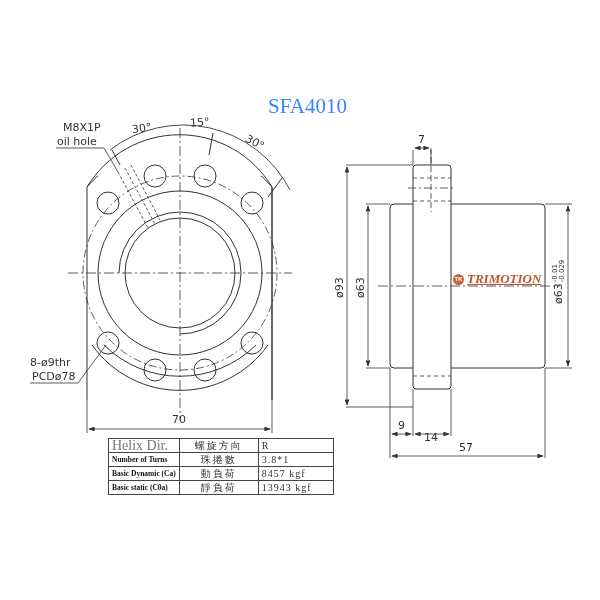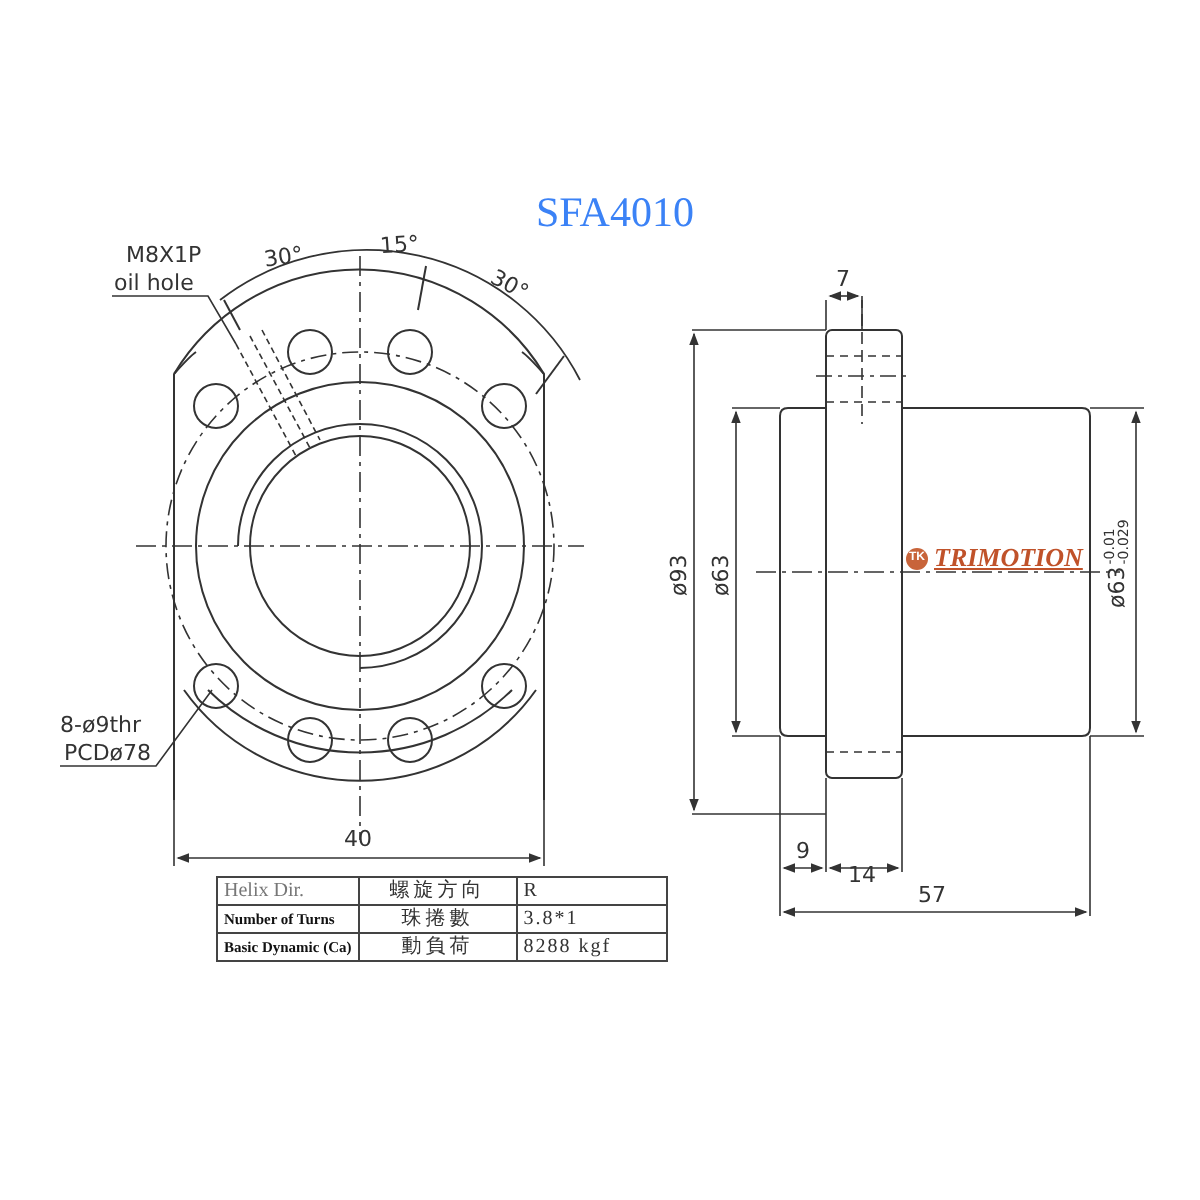--- a/index.html
+++ b/index.html
@@ -3,21 +3,21 @@
 <meta charset="utf-8">
 <style>
   html, body { margin:0; padding:0; background:#ffffff; }
   body { width:600px; height:600px; position:relative; overflow:hidden; font-family:"Liberation Sans", sans-serif; }
   #drawing { position:absolute; left:0; top:0; width:600px; height:600px; }
   .title { position:absolute; left:268px; top:94px; font-family:"Liberation Serif", serif; font-size:21px; color:#3b82f6; letter-spacing:0px; }
   .lbl { position:absolute; font-family:"DejaVu Sans", sans-serif; font-size:11px; color:#333; white-space:nowrap; }
   .rot { transform-origin:left top; }
   .spec { position:absolute; left:108px; top:438px; border-collapse:collapse; font-family:"Liberation Serif", serif; font-size:10px; color:#333; }
   .spec td { border:1px solid #444; padding:0 3px; height:13px; line-height:13px; white-space:nowrap; }
-  .spec td.en { width:62px; color:#777; font-size:10px; }
+  .spec td.en { width:62px; color:#777; font-size:14px; }
   .spec td.en.bold { color:#111; font-weight:bold; font-size:7.5px;margin-top:44px; }
   .spec td.cn { width:72px; text-align:center; letter-spacing:2px;margin-left:40px; }
   .spec td.val { width:68px; letter-spacing:1px; }
   .logo { position:absolute; left:453px; top:271px; display:flex; align-items:center; gap:3px; }
   .logo-badge { width:11px; height:11px; border-radius:50%; background:#c8643a; color:#fff; font-size:6px; font-weight:bold; display:flex; align-items:center; justify-content:center; }
   .logo-text { color:#c0522a; font-family:"Liberation Serif", serif; font-weight:bold; font-style:italic; font-size:13px; text-decoration:underline; }
 </style>
 </head>
 <body>
 
@@ -130,21 +130,21 @@
 
 <div class="title">SFA4010</div>
 
 <div class="lbl" style="left:132px;top:122px;transform:rotate(-8deg);">30°</div>
 <div class="lbl" style="left:190px;top:116px;transform:rotate(-4deg);">15°</div>
 <div class="lbl" style="left:245px;top:136px;transform:rotate(28deg);">30°</div>
 <div class="lbl" style="left:63px;top:121px;">M8X1P</div>
 <div class="lbl" style="left:57px;top:135px;">oil hole</div>
 <div class="lbl" style="left:30px;top:356px;">8-ø9thr</div>
 <div class="lbl" style="left:32px;top:370px;">PCDø78</div>
-<div class="lbl" style="left:172px;top:413px;">40</div>
+<div class="lbl" style="left:172px;top:413px;">70</div>
 
 <div class="lbl" style="left:418px;top:133px;">7</div>
 <div class="lbl rot" style="left:333px;top:298px;transform:rotate(-90deg);">ø93</div>
 <div class="lbl rot" style="left:354px;top:298px;transform:rotate(-90deg);">ø63</div>
 <div class="lbl rot" style="left:552px;top:304px;transform:rotate(-90deg);">
   <span>ø63</span><span style="display:inline-flex;flex-direction:column;font-size:7px;line-height:7px;vertical-align:middle;margin-left:1px;">
       <span>-0.01</span>
       <span>-0.029</span>
     </span>
 </div>
@@ -165,16 +165,21 @@
       <td class="val">R</td>
     </tr>
     <tr>
       <td class="en bold">Number of Turns</td>
       <td class="cn">珠捲數</td>
       <td class="val">3.8*1</td>
     </tr>
     <tr>
       <td class="en bold">Basic Dynamic (Ca)</td>
       <td class="cn">動負荷</td>
-      <td class="val">8288 kgf</td>
+      <td class="val">8457 kgf</td>
+    </tr>
+    <tr>
+      <td class="en bold">Basic static (C0a)</td>
+      <td class="cn">靜負荷</td>
+      <td class="val">13943 kgf</td>
     </tr>
   </tbody>
 </table>
 
 </body></html>

